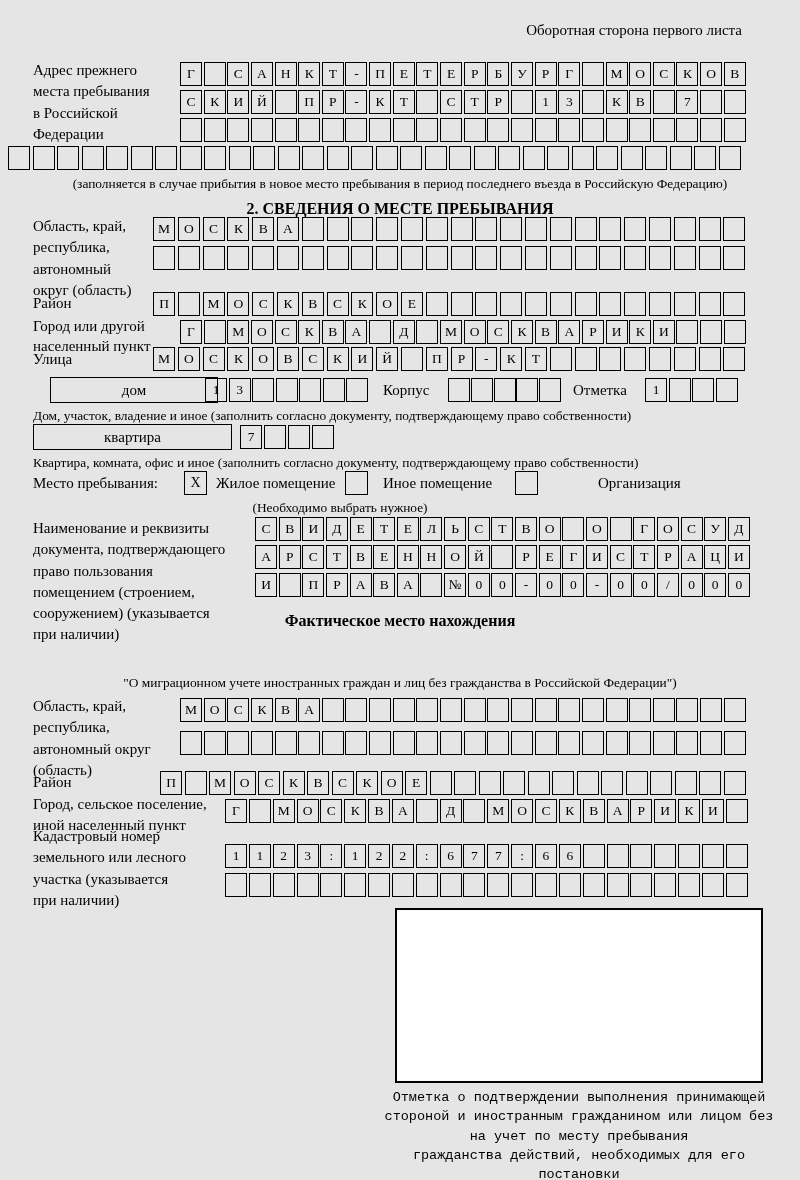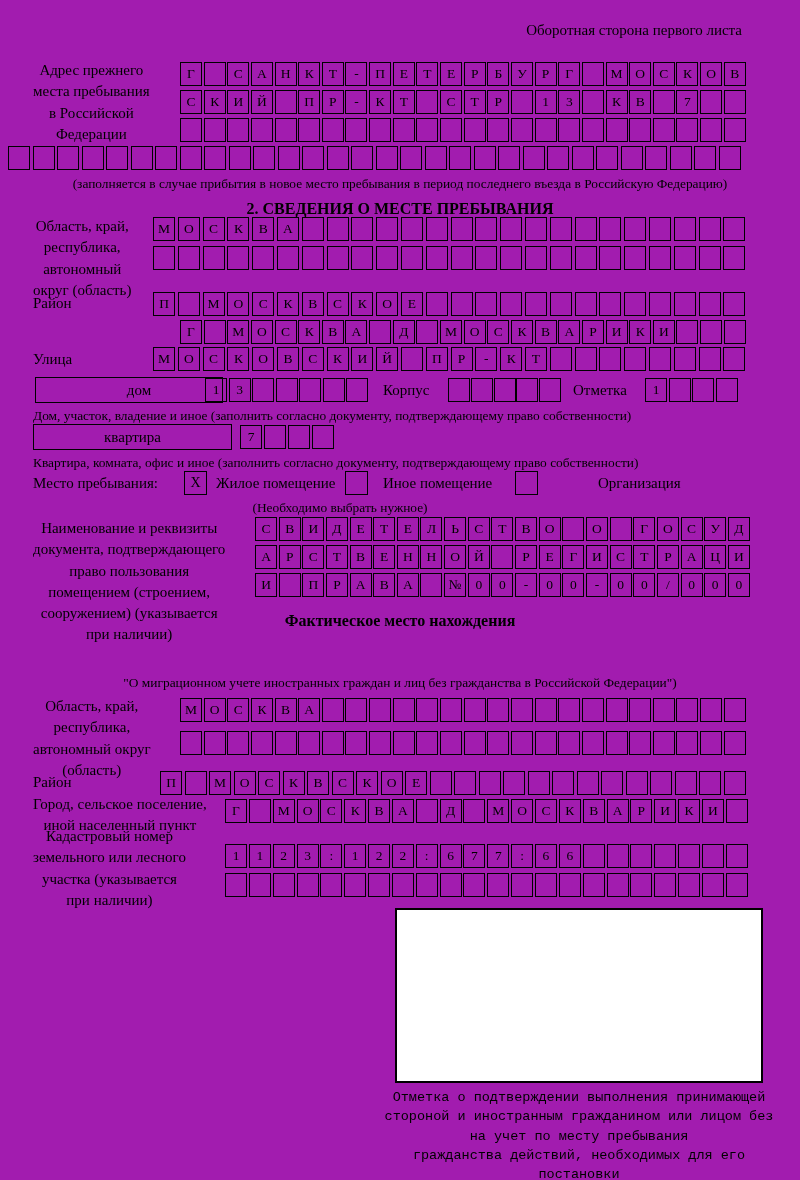--- a/index.html
+++ b/index.html
@@ -1,19 +1,19 @@
 <!DOCTYPE html>
 <html><head>
 <meta charset="utf-8">
 <style>
   html,body{margin:0;padding:0;background:#fff;}
-  .page{position:relative;width:800px;height:1180px;background:#a21caf;color:#000;
+  .page{position:relative;width:800px;height:1180px;background:#e5e5e5;color:#000;
         font-family:"Liberation Serif", serif;overflow:hidden;}
   .abs{position:absolute;}
-  .lbl{position:absolute;font-size:15px;line-height:21.3px;color:#000;text-align:center;}
+  .lbl{position:absolute;font-size:15px;line-height:21.3px;color:#000;}
   .note{position:absolute;font-size:13.4px;color:#000;}
   .ctr{left:0;width:100%;text-align:center;}
   .title{position:absolute;left:0;width:100%;text-align:center;font-weight:bold;font-size:16px;}
   .cells{position:absolute;display:flex;}
   .cell{flex:none;width:20px;height:22px;border:1.5px solid #000;margin-right:1.6px;
         display:flex;align-items:center;justify-content:center;font-size:13.5px;}
   .m16 .cell{margin-right:1.65px}
   .m18 .cell{margin-right:1.85px}
   .m25 .cell{margin-right:2.5px}
   .m28 .cell{margin-right:2.8px}
@@ -235,20 +235,24 @@
       <span class="cell"></span>
       <span class="cell"></span>
       <span class="cell"></span>
       <span class="cell"></span>
       <span class="cell"></span>
       <span class="cell"></span>
       <span class="cell"></span>
       <span class="cell"></span>
     </div>
 
+  <div class="lbl" style="left:33px;top:316px;line-height:20px;">
+    <div>Город или другой</div>
+    <div>населенный пункт</div>
+  </div>
   <div class="cells m16" style="left:180px;top:320px;">
       <span class="cell">Г</span>
       <span class="cell"></span>
       <span class="cell">М</span>
       <span class="cell">О</span>
       <span class="cell">С</span>
       <span class="cell">К</span>
       <span class="cell">В</span>
       <span class="cell">А</span>
       <span class="cell"></span>
@@ -290,21 +294,21 @@
       <span class="cell"></span>
       <span class="cell"></span>
       <span class="cell"></span>
       <span class="cell"></span>
       <span class="cell"></span>
       <span class="cell"></span>
       <span class="cell"></span>
       <span class="cell"></span>
     </div>
 
-  <div class="lblbox" style="left:35px;top:377px;width:166px;padding-left:20px;">дом</div>
+  <div class="lblbox" style="left:50px;top:377px;width:166px;">дом</div>
   <div class="cells m15" style="left:205px;top:378px;">
       <span class="cell">1</span>
       <span class="cell">3</span>
       <span class="cell"></span>
       <span class="cell"></span>
       <span class="cell"></span>
       <span class="cell"></span>
       <span class="cell"></span>
     </div>
   <div class="lbl" style="left:383px;top:380px;">Корпус</div>

